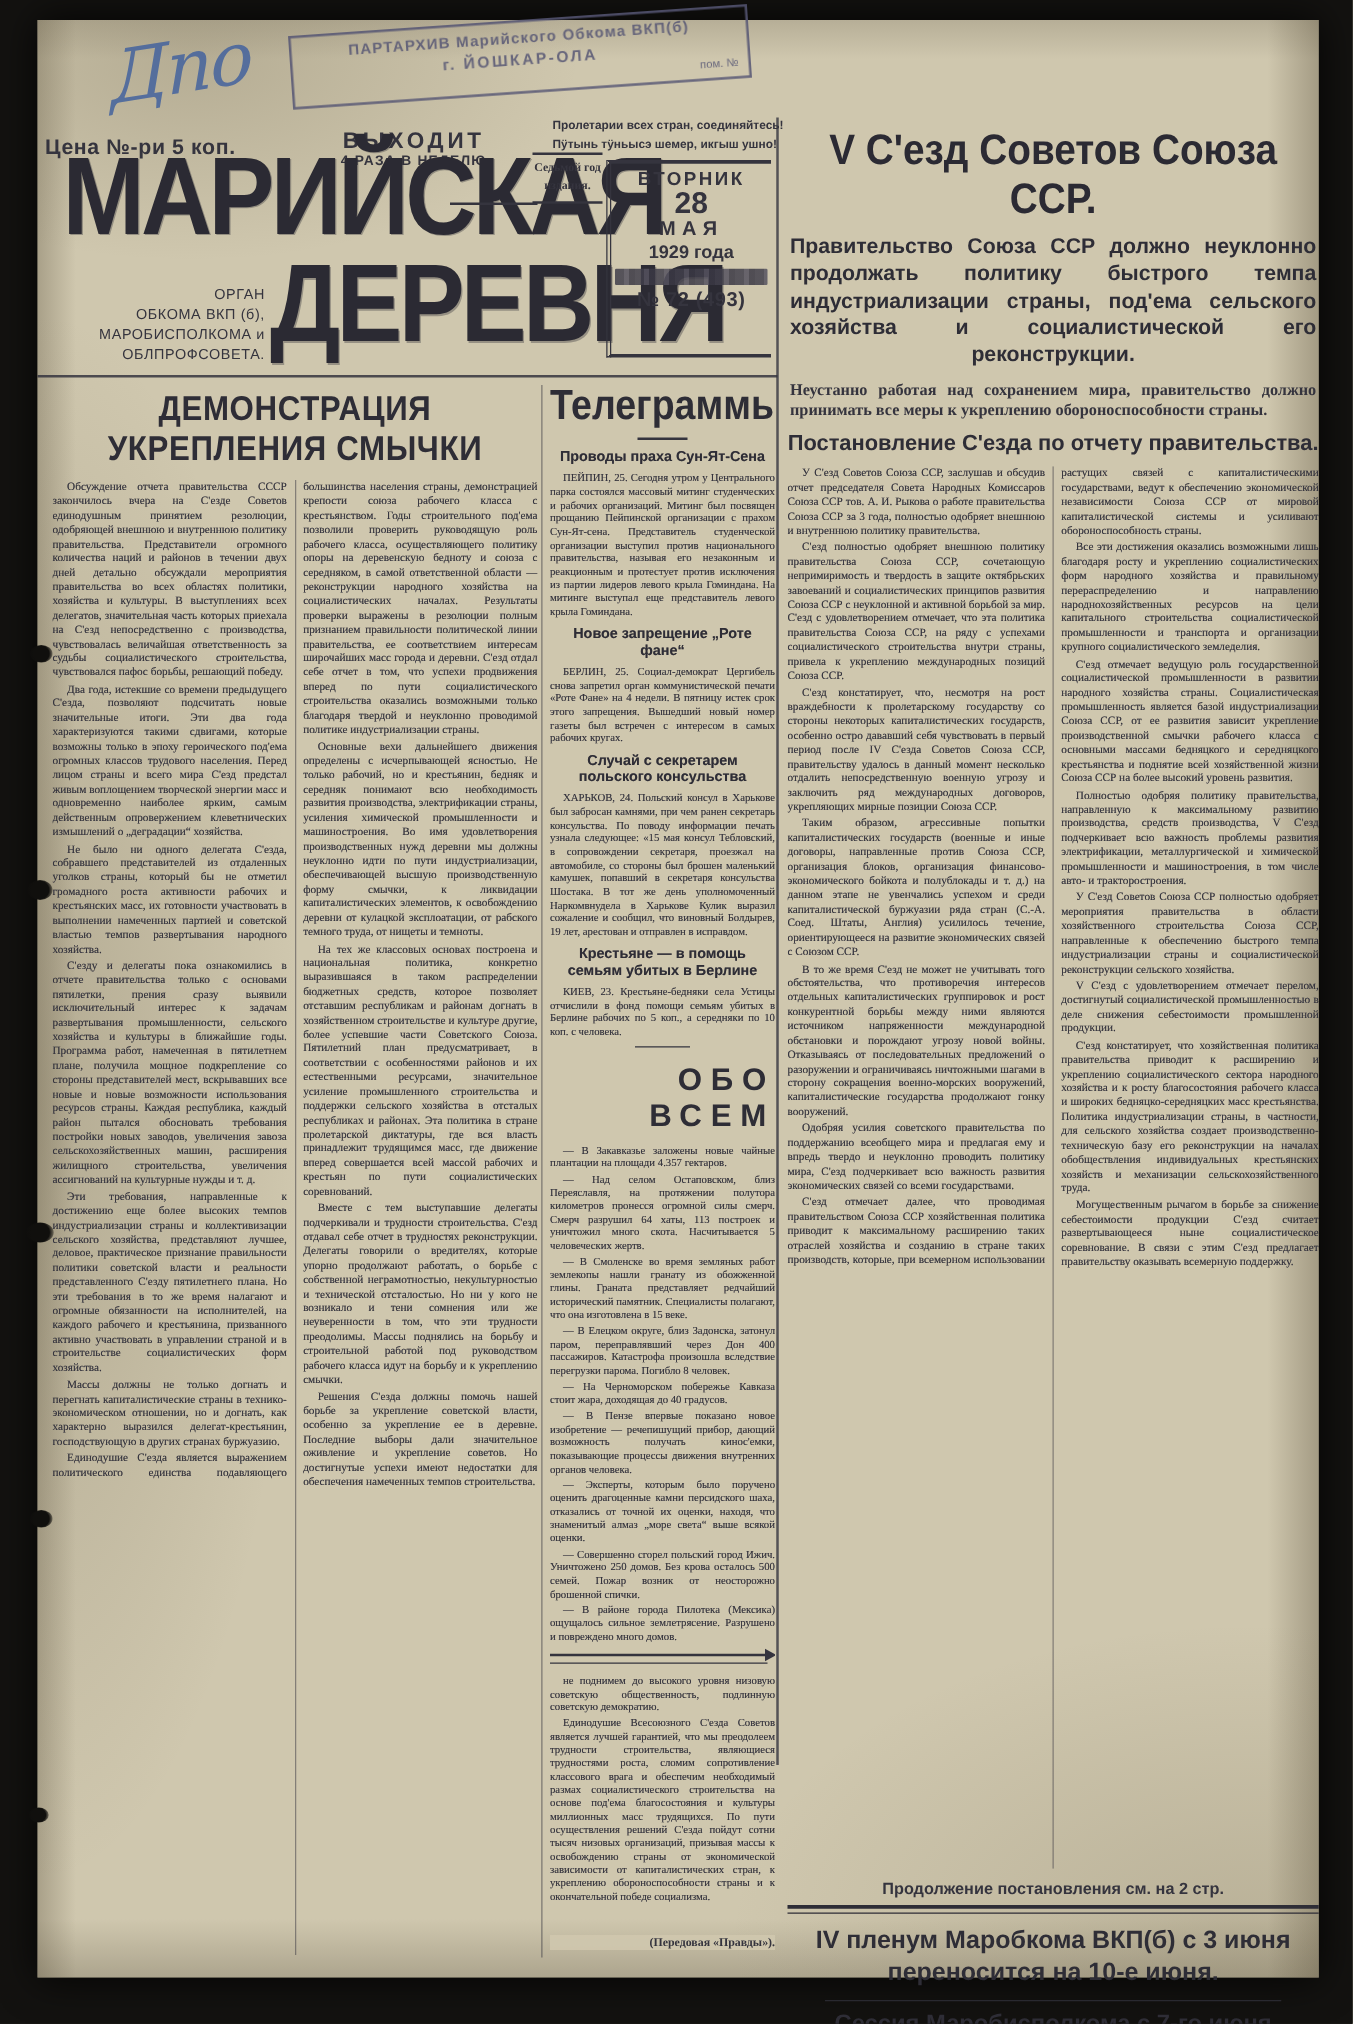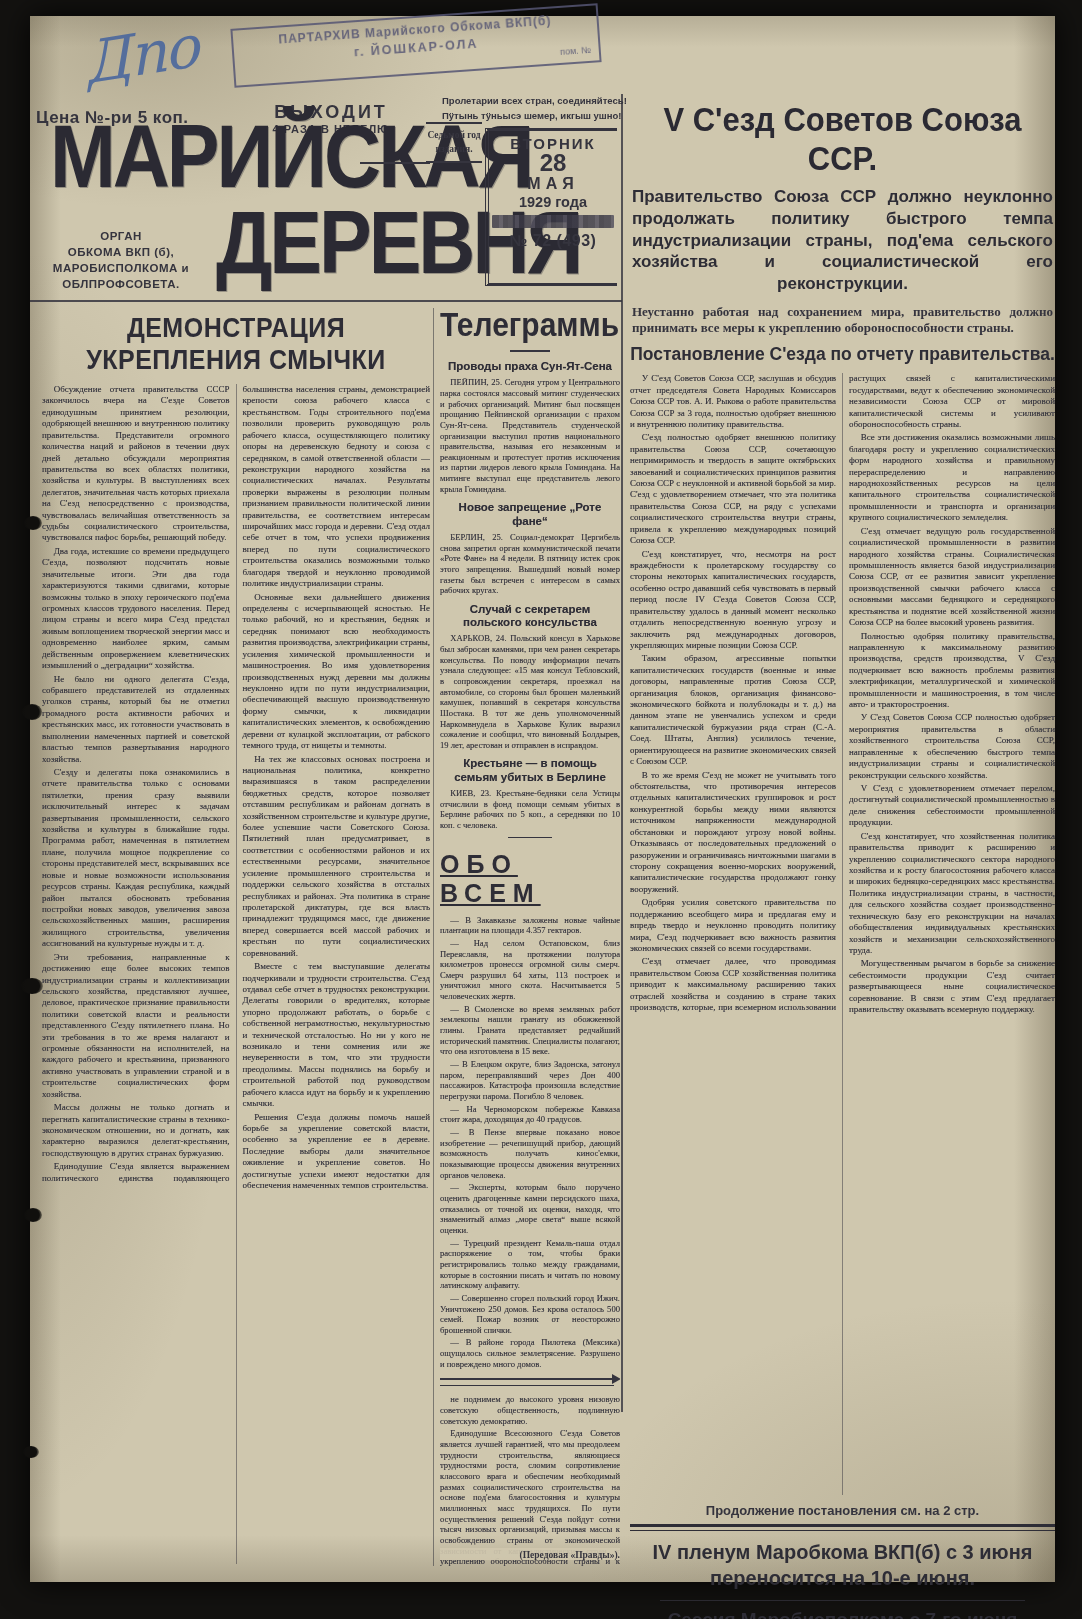--- a/index.html
+++ b/index.html
@@ -29,21 +29,21 @@
   .stamp .s3{font-size:9px;text-align:right;margin-top:2px;}
   .price{left:6px;top:92px;font-size:17px;font-weight:900;letter-spacing:.5px;}
   .vyhodit{left:226px;top:86px;width:150px;text-align:center;}
   .vyhodit .v1{font-size:18px;font-weight:900;letter-spacing:3px;}
   .vyhodit .v2{font-size:11px;font-weight:bold;letter-spacing:1px;}
   .slogan{left:412px;top:78px;width:196px;font-size:9.5px;font-weight:bold;line-height:1.55;}
   .title-l1{left:20px;top:96px;font-size:79px;font-weight:900;letter-spacing:-3px;line-height:1;
     transform:scale(1.0,1.12);transform-origin:left top;color:#2b2a33;text-shadow:1px 1px 0 rgba(43,42,51,.35);}
   .title-l2{left:186px;top:182px;font-size:79px;font-weight:900;letter-spacing:-3px;line-height:1;
     transform:scale(1.0,1.12);transform-origin:left top;color:#2b2a33;text-shadow:1px 1px 0 rgba(43,42,51,.35);}
-  .organ{left:0px;top:212px;width:182px;text-align:center;font-size:11.5px;font-weight:700;line-height:1.4;letter-spacing:.5px;}
+  .organ{left:0px;top:212px;width:182px;text-align:right;font-size:11.5px;font-weight:400;line-height:1.4;letter-spacing:.5px;}
   .sedmoy{left:396px;top:106px;width:56px;text-align:center;font-size:9.5px;font-weight:bold;line-height:1.5;
     border-top:2px solid #35343e;border-bottom:2px solid #35343e;padding:4px 0;}
   .dash-rule{left:330px;top:146px;width:70px;border-top:2px solid #35343e;}
   .datebox{left:455px;top:112px;width:132px;height:158px;border-left:4px double #35343e;
     border-top:3px solid #35343e;border-bottom:3px solid #35343e;text-align:center;padding-top:4px;box-sizing:border-box;}
   .datebox .dow{font-size:15px;font-weight:900;letter-spacing:2px;}
   .datebox .day{font-size:24px;font-weight:900;line-height:.95;}
   .datebox .mon{font-size:16px;font-weight:900;letter-spacing:5px;}
   .datebox .yr{font-size:14.5px;font-weight:900;margin-top:1px;}
   .datebox .smudge{height:13px;margin:5px 3px 4px;background:
@@ -65,21 +65,21 @@
   .mid-col{left:410px;top:288px;width:180px;height:1262px;overflow:hidden;}
   .tg-head{font-family:"Liberation Sans",sans-serif;font-size:30px;font-weight:900;text-align:center;
     transform:scale(1,1.12);transform-origin:center top;color:#2e2d36;margin:2px 0 10px;}
   .tg-underline{width:40px;margin:0 auto 8px;border-top:2px solid #35343e;}
   .tg-flow{font-size:8.6px;line-height:1.24;text-align:justify;hyphens:auto;}
   .tg-flow p{margin:0 0 2px;text-indent:1.2em;text-shadow:0 0 .5px rgba(53,52,62,.5);}
   .tg-flow p.t-h{font-family:"Liberation Sans",sans-serif;font-size:11.5px;font-weight:900;text-align:center;
     text-indent:0;line-height:1.15;margin:7px 0 4px;color:#2e2d36;}
   .sep-small{width:44px;margin:6px auto;border-top:1px solid #35343e;}
   .obo-head{font-family:"Liberation Sans",sans-serif;font-size:25px;font-weight:900;letter-spacing:7px;
-    text-align:left;margin:12px 0 7px;color:#2e2d36;text-decoration:underline;}
+    text-align:right;margin:12px 0 7px;color:#2e2d36;}
   .arrow-rule{position:relative;height:5px;border-top:2px solid #35343e;border-bottom:1px solid #35343e;margin:9px 6px 8px 0;}
   .arrow-rule:after{content:"";position:absolute;right:-7px;top:-6px;border-left:9px solid #35343e;
     border-top:5px solid transparent;border-bottom:5px solid transparent;}
   .credit{position:absolute;bottom:6px;left:0;width:100%;text-align:right;font-size:9.5px;font-weight:bold;
     background:rgba(207,199,174,.92);padding-top:2px;}
   
   .congress{left:600px;top:84px;width:425px;}
   .cg-head{font-family:"Liberation Sans",sans-serif;font-size:31px;font-weight:900;text-align:center;
     transform:scale(1,1.1);transform-origin:center top;color:#2b2a33;margin-bottom:14px;}
   .cg-lede1{font-family:"Liberation Sans",sans-serif;font-size:17px;font-weight:900;line-height:1.28;
@@ -189,21 +189,20 @@
       <div class="obo-head">ОБО ВСЕМ</div>
       <div class="tg-flow">
 
       <p>— В Закавказье заложены новые чайные плантации на площади 4.357 гектаров.</p>
           <p>— Над селом Остаповском, близ Переяславля, на протяжении полутора километров пронесся огромной силы смерч. Смерч разрушил 64 хаты, 113 построек и уничтожил много скота. Насчитывается 5 человеческих жертв.</p>
           <p>— В Смоленске во время земляных работ землекопы нашли гранату из обожженной глины. Граната представляет редчайший исторический памятник. Специалисты полагают, что она изготовлена в 15 веке.</p>
           <p>— В Елецком округе, близ Задонска, затонул паром, переправлявший через Дон 400 пассажиров. Катастрофа произошла вследствие перегрузки парома. Погибло 8 человек.</p>
           <p>— На Черноморском побережье Кавказа стоит жара, доходящая до 40 градусов.</p>
           <p>— В Пензе впервые показано новое изобретение — речепишущий прибор, дающий возможность получать кинос'емки, показывающие процессы движения внутренних органов человека.</p>
           <p>— Эксперты, которым было поручено оценить драгоценные камни персидского шаха, отказались от точной их оценки, находя, что знаменитый алмаз „море света“ выше всякой оценки.</p>
-          <p>— Турецкий президент Кемаль-паша отдал распоряжение о том, чтобы браки регистрировались только между гражданами, которые в состоянии писать и читать по новому латинскому алфавиту.</p>
           <p>— Совершенно сгорел польский город Ижич. Уничтожено 250 домов. Без крова осталось 500 семей. Пожар возник от неосторожно брошенной спички.</p>
           <p>— В районе города Пилотека (Мексика) ощущалось сильное землетрясение. Разрушено и повреждено много домов.</p>
         </div>
       <div class="arrow-rule"></div>
       <div class="tg-flow">
 
       <p>не поднимем до высокого уровня низовую советскую общественность, подлинную советскую демократию.</p>
           <p>Единодушие Всесоюзного С'езда Советов является лучшей гарантией, что мы преодолеем трудности строительства, являющиеся трудностями роста, сломим сопротивление классового врага и обеспечим необходимый размах социалистического строительства на основе под'ема благосостояния и культуры миллионных масс трудящихся. По пути осуществления решений С'езда пойдут сотни тысяч низовых организаций, призывая массы к освобождению страны от экономической зависимости от капиталистических стран, к укреплению обороноспособности страны и к окончательной победе социализма.</p>
         </div>
       <div class="credit">(Передовая «Правды»).</div>

